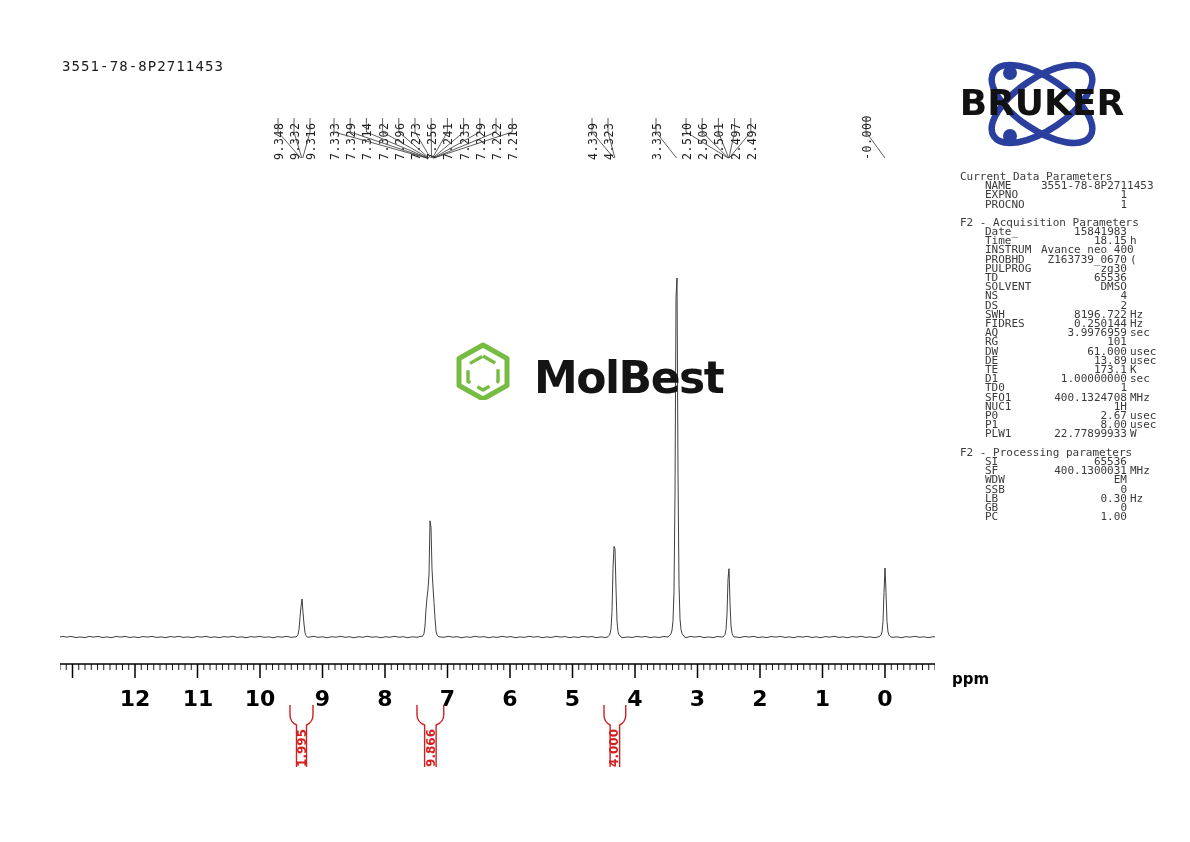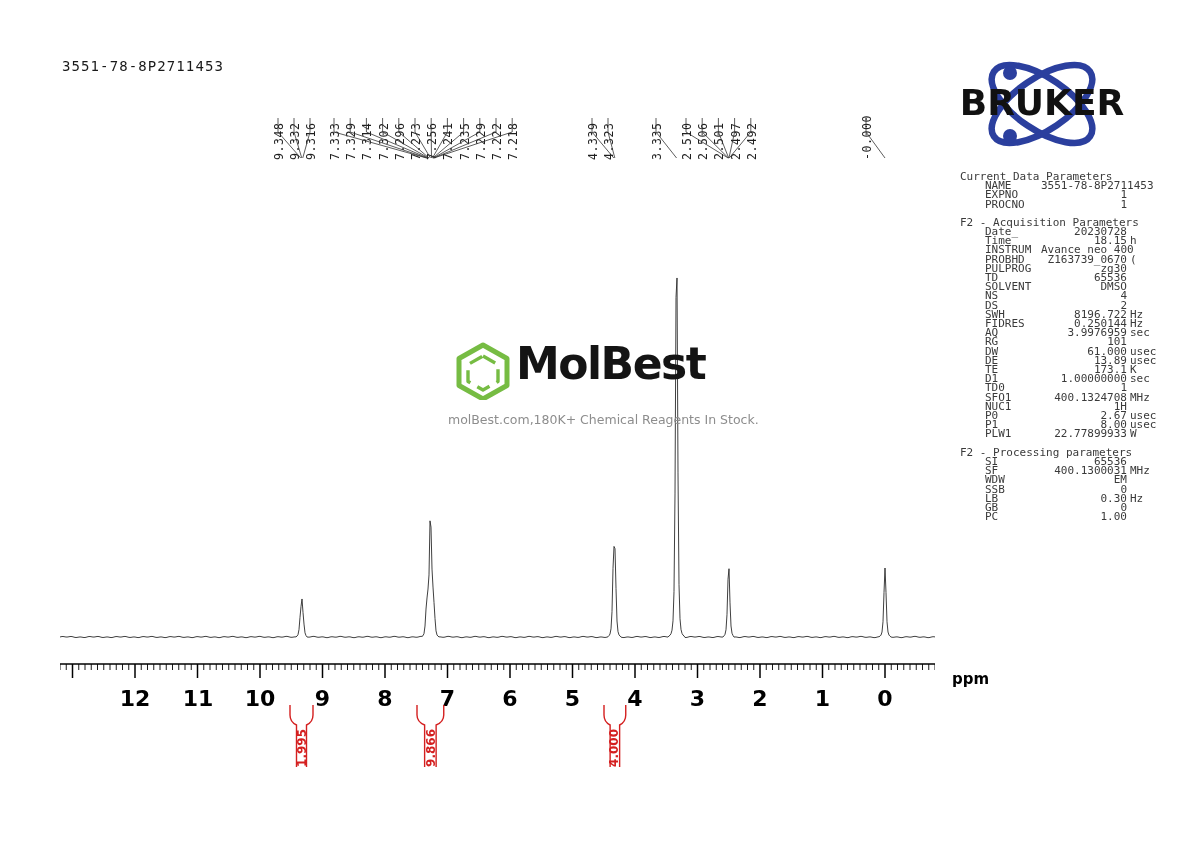--- a/index.html
+++ b/index.html
@@ -49,21 +49,21 @@
   .integral-svg{display:block;overflow:visible;}
   .integral-value{
     position:absolute;top:24px;left:50%;
     writing-mode:vertical-rl;transform:translateX(-50%) rotate(180deg);
     font-family:"DejaVu Sans",sans-serif;
     font-size:12px;font-weight:bold;color:#d41f1f;white-space:nowrap;
   }
 
   
   #watermark{position:absolute;left:452px;top:342px;width:300px;}
-  #wm-row{display:flex;align-items:flex-start;gap:2px;}
+  #wm-row{display:flex;align-items:flex-end;gap:20px;}
   #wm-text{
     font-family:"DejaVu Sans",sans-serif;
     font-size:44px;font-weight:bold;color:#141414;letter-spacing:-1.5px;
     line-height:1;
   }
   #wm-tagline{
     margin-top:12px;text-align:center;
     font-family:"DejaVu Sans",sans-serif;
     font-size:12.5px;color:#8d8d8d;white-space:nowrap;
     margin-left:-4px;
@@ -336,21 +336,20 @@
   </div>
 
 <div id="watermark">
   <div id="wm-row">
     <svg width="62" height="58" viewBox="0 0 62 58">
       <polygon id="hex-outer" points="31,3 55,16.5 55,43.5 31,57 7,43.5 7,16.5" fill="none" stroke="#76bc43" stroke-width="5" stroke-linejoin="round"></polygon>
       <polygon id="hex-inner" points="31,14 46,22.5 46,39.5 31,48 16,39.5 16,22.5" fill="none" stroke="#76bc43" stroke-width="3.4" stroke-linejoin="round" stroke-dasharray="14 8"></polygon>
     </svg>
     <div id="wm-text">MolBest</div>
   </div>
-  <div id="wm-tagline">molBest.com,180K+ Chemical Reagents In Stock.</div>
 </div>
 
 <div id="bruker-logo">
   <svg id="bruker-svg" width="180" height="105" viewBox="0 0 180 105">
     <g fill="none" stroke="#2b3f9e" stroke-width="6.5">
       <ellipse cx="90" cy="52" rx="58" ry="26" transform="rotate(34 90 52)"></ellipse>
       <ellipse cx="90" cy="52" rx="58" ry="26" transform="rotate(-34 90 52)"></ellipse>
     </g>
     <circle cx="58" cy="21" r="7" fill="#2b3f9e"></circle>
     <circle cx="58" cy="84" r="7" fill="#2b3f9e"></circle>
@@ -361,21 +360,21 @@
 <div id="param-panel">
   <div class="param-head">Current Data Parameters</div>
   <div id="param-sec1">
       <div class="param-row"><span class="param-key">NAME</span><span class="param-val">3551-78-8P2711453</span><span class="param-unit"></span></div>
       <div class="param-row"><span class="param-key">EXPNO</span><span class="param-val">1</span><span class="param-unit"></span></div>
       <div class="param-row"><span class="param-key">PROCNO</span><span class="param-val">1</span><span class="param-unit"></span></div>
     </div>
   <div class="param-gap"></div>
   <div class="param-head">F2 - Acquisition Parameters</div>
   <div id="param-sec2">
-      <div class="param-row"><span class="param-key">Date_</span><span class="param-val">20230728</span><span class="param-unit"></span></div>
+      <div class="param-row"><span class="param-key">Date_</span><span class="param-val">15841983</span><span class="param-unit"></span></div>
       <div class="param-row"><span class="param-key">Time</span><span class="param-val">18.15</span><span class="param-unit">h</span></div>
       <div class="param-row"><span class="param-key">INSTRUM</span><span class="param-val">Avance neo 400</span><span class="param-unit"></span></div>
       <div class="param-row"><span class="param-key">PROBHD</span><span class="param-val">Z163739_0670</span><span class="param-unit">(</span></div>
       <div class="param-row"><span class="param-key">PULPROG</span><span class="param-val">zg30</span><span class="param-unit"></span></div>
       <div class="param-row"><span class="param-key">TD</span><span class="param-val">65536</span><span class="param-unit"></span></div>
       <div class="param-row"><span class="param-key">SOLVENT</span><span class="param-val">DMSO</span><span class="param-unit"></span></div>
       <div class="param-row"><span class="param-key">NS</span><span class="param-val">4</span><span class="param-unit"></span></div>
       <div class="param-row"><span class="param-key">DS</span><span class="param-val">2</span><span class="param-unit"></span></div>
       <div class="param-row"><span class="param-key">SWH</span><span class="param-val">8196.722</span><span class="param-unit">Hz</span></div>
       <div class="param-row"><span class="param-key">FIDRES</span><span class="param-val">0.250144</span><span class="param-unit">Hz</span></div>

